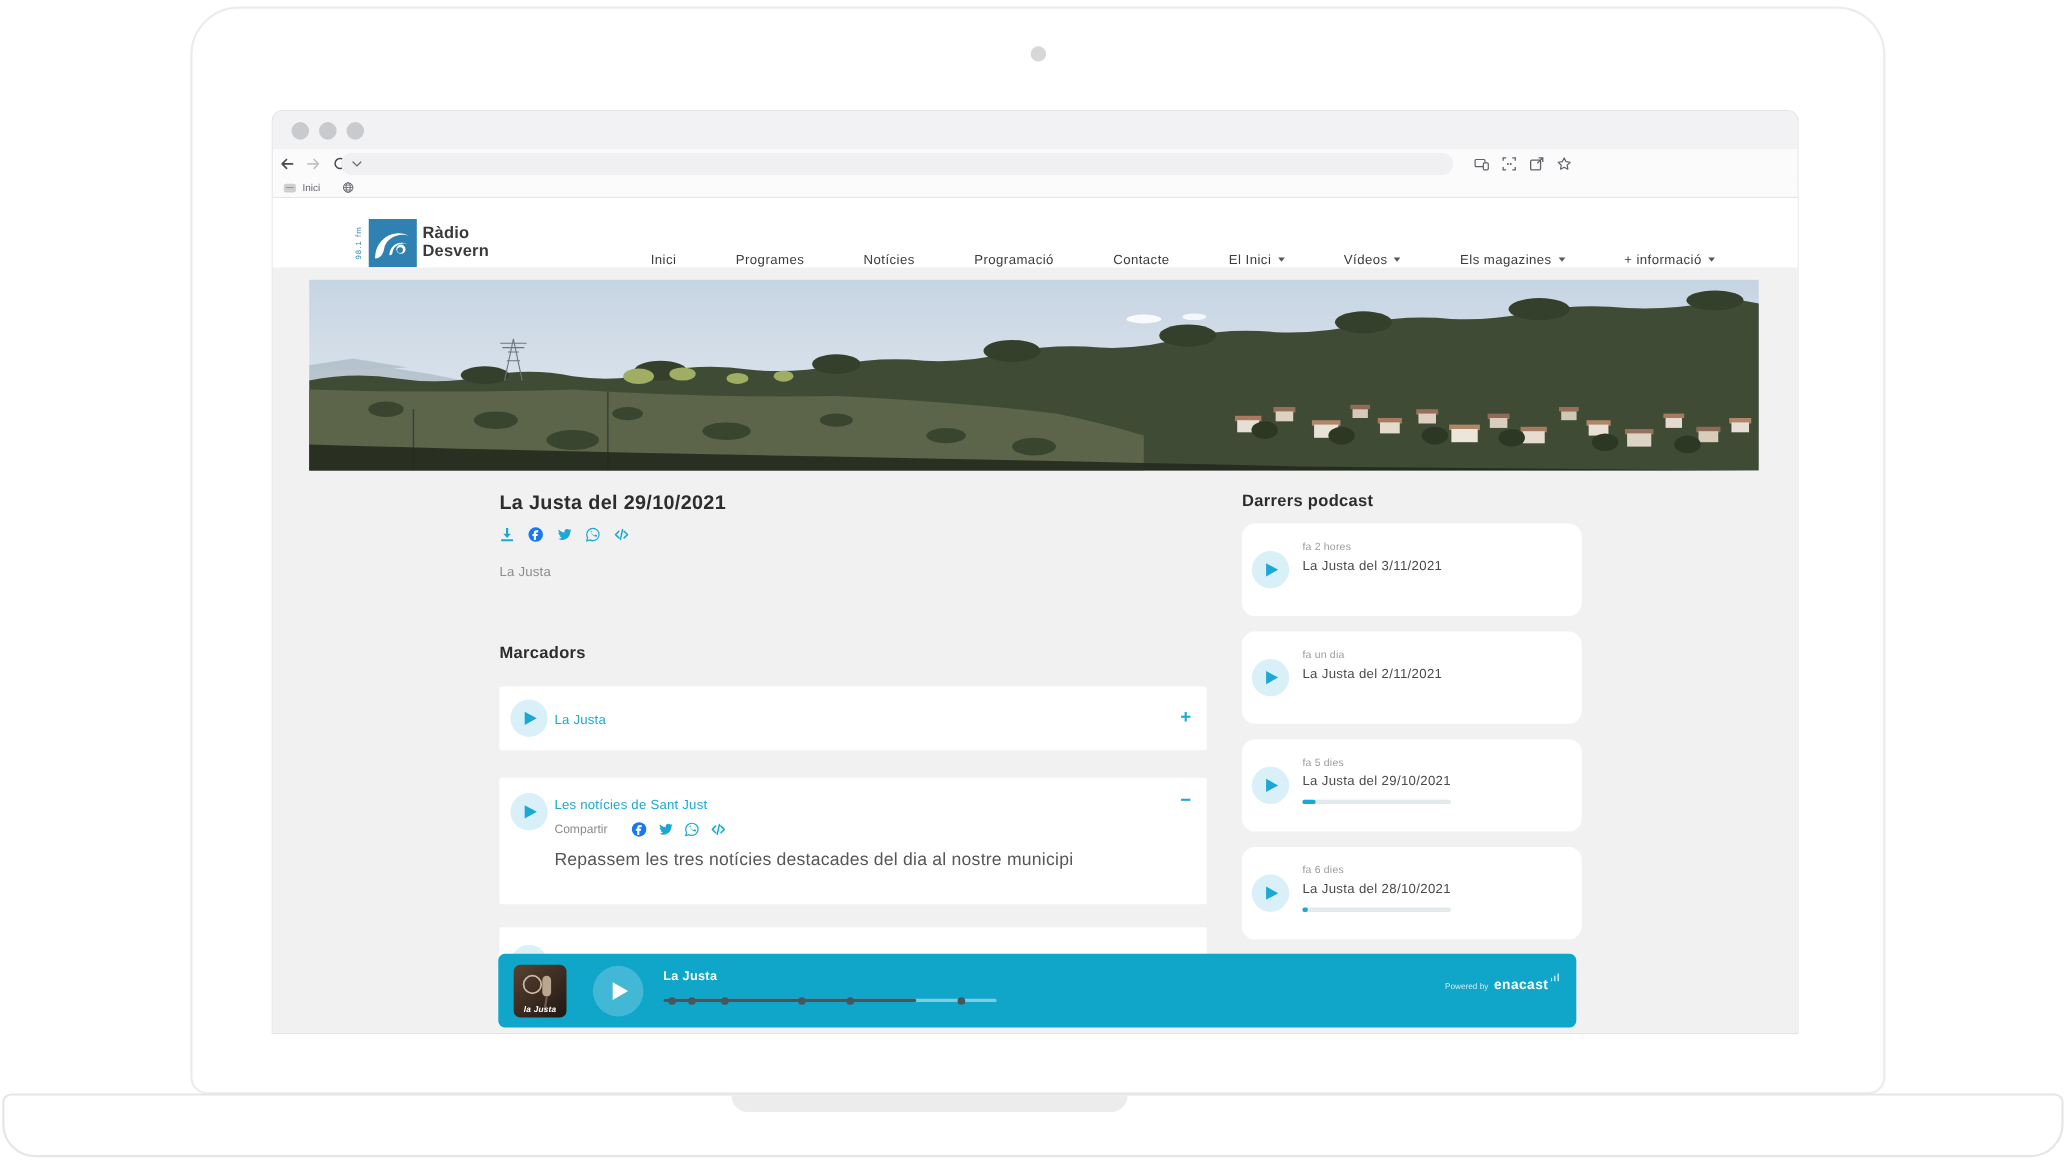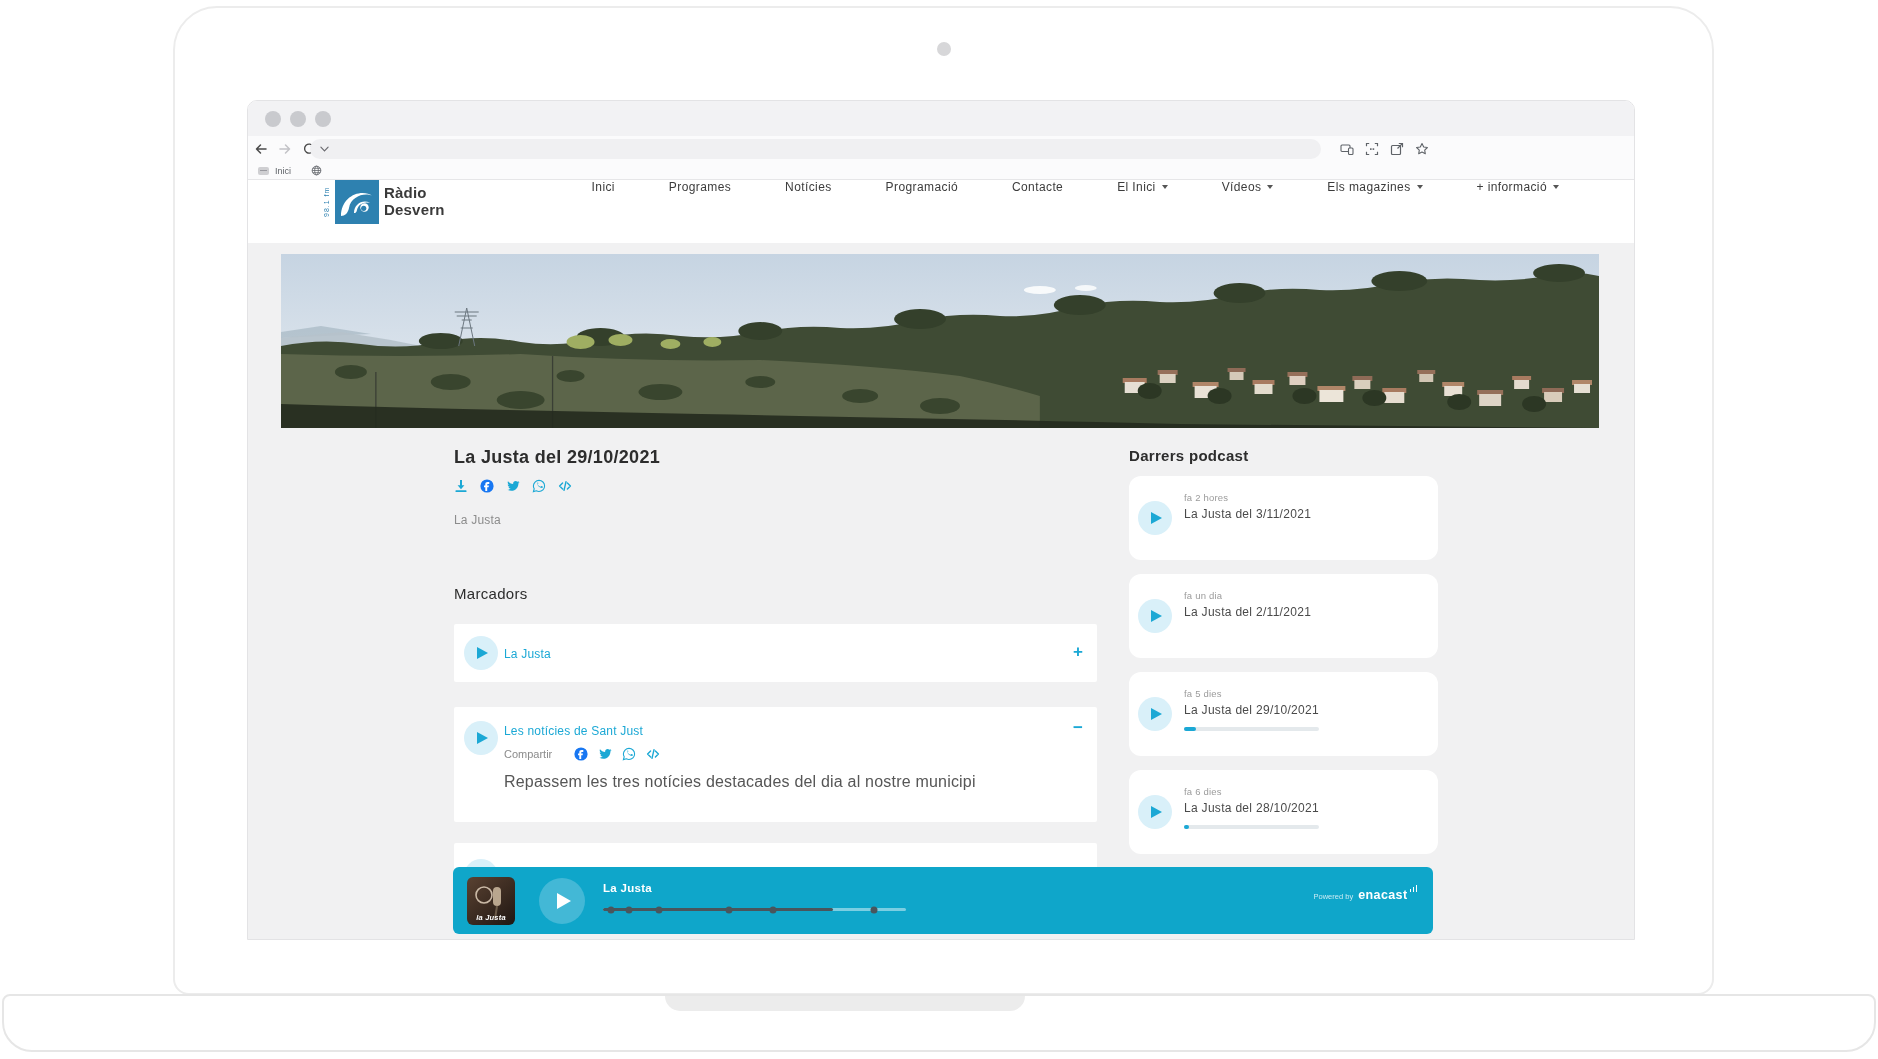--- a/index.html
+++ b/index.html
@@ -39,42 +39,42 @@
   .tb-right svg{width:14px;height:14px}
   .chrome-bookmarks{height:18px;background:#fbfbfc;border-bottom:1px solid #e6e6e8;
     display:flex;align-items:center;padding-left:10px;gap:6px}
   .bm-rect{width:11px;height:8px;border-radius:2px;background:#cfcfd2;position:relative}
   .bm-rect::after{content:"";position:absolute;left:2px;top:3px;width:7px;height:1.5px;background:#9a9aa0}
   .bm-label{font-size:9px;color:#5f6368}
   .globe{width:11px;height:11px;color:#5f6368;margin-left:14px}
 
   
   .site{flex:1;background:#fff;display:flex;flex-direction:column}
-  .navbar{height:63px;background:#fff;display:flex;align-items:flex-start;padding-left:75px;position:relative;z-index:3}
+  .navbar{height:63px;background:#fff;display:flex;align-items:flex-end;padding-left:75px;position:relative;z-index:3}
   .logo{display:flex;align-items:center;gap:5px}
   .freq{writing-mode:vertical-rl;transform:rotate(180deg);font-size:7px;color:#2e81b0;
     letter-spacing:1px;height:44px;text-align:center}
   .logo-sq{width:44px;height:44px;flex:0 0 auto}
   .logo-name{font-size:15px;font-weight:700;color:#3a3a3a;line-height:1.12;letter-spacing:.2px}
   .nav-menu{flex:1;display:flex;justify-content:space-around;align-items:center;
     margin:0 48px 0 120px}
   .nav-item{font-size:12px;color:#3c3c3c;letter-spacing:.4px;cursor:pointer;white-space:nowrap}
   .caret{display:inline-block;width:0;height:0;border-left:3.5px solid transparent;
     border-right:3.5px solid transparent;border-top:4px solid #555;margin-left:6px;vertical-align:2px}
 
   .page{flex:1;position:relative;background:var(--page-bg);overflow:hidden}
   .hero{position:absolute;left:33px;top:11px;right:35px;height:174px;overflow:hidden}
   .hero svg{width:100%;height:100%;display:block}
 
   .main-col{position:absolute;left:206px;top:204px;width:643px}
   .page-title{font-size:18px;font-weight:700;color:var(--dark);letter-spacing:.3px}
   .share-row{display:flex;gap:12px;margin:11px 0 19px;align-items:center}
   .share-row svg,.share2 svg{width:14px;height:14px;color:var(--accent);cursor:pointer}
   .program p{font-size:12px;color:var(--gray);line-height:17px;letter-spacing:.2px}
-  .markers-h{margin:56px 0 22px;font-size:15px;font-weight:400;color:var(--dark);letter-spacing:.3px}
+  .markers-h{margin:56px 0 22px;font-size:15px;font-weight:700;color:var(--dark);letter-spacing:.3px}
 
   .mcard{position:relative;background:#fff;border-radius:2px}
   .mcard1{height:58px;margin-bottom:25px}
   .mcard2{height:115px;margin-bottom:21px}
   .mcard3{height:88px}
   .play-circle{position:absolute;width:34px;height:34px;border-radius:50%;background:var(--accent-light);
     display:flex;align-items:center;justify-content:center;cursor:pointer}
   .tri{width:0;height:0;border-left:11px solid var(--accent);
     border-top:6.5px solid transparent;border-bottom:6.5px solid transparent;margin-left:3px}
   .mlink{position:absolute;left:50px;font-size:12px;color:var(--accent);letter-spacing:.2px;cursor:pointer}

